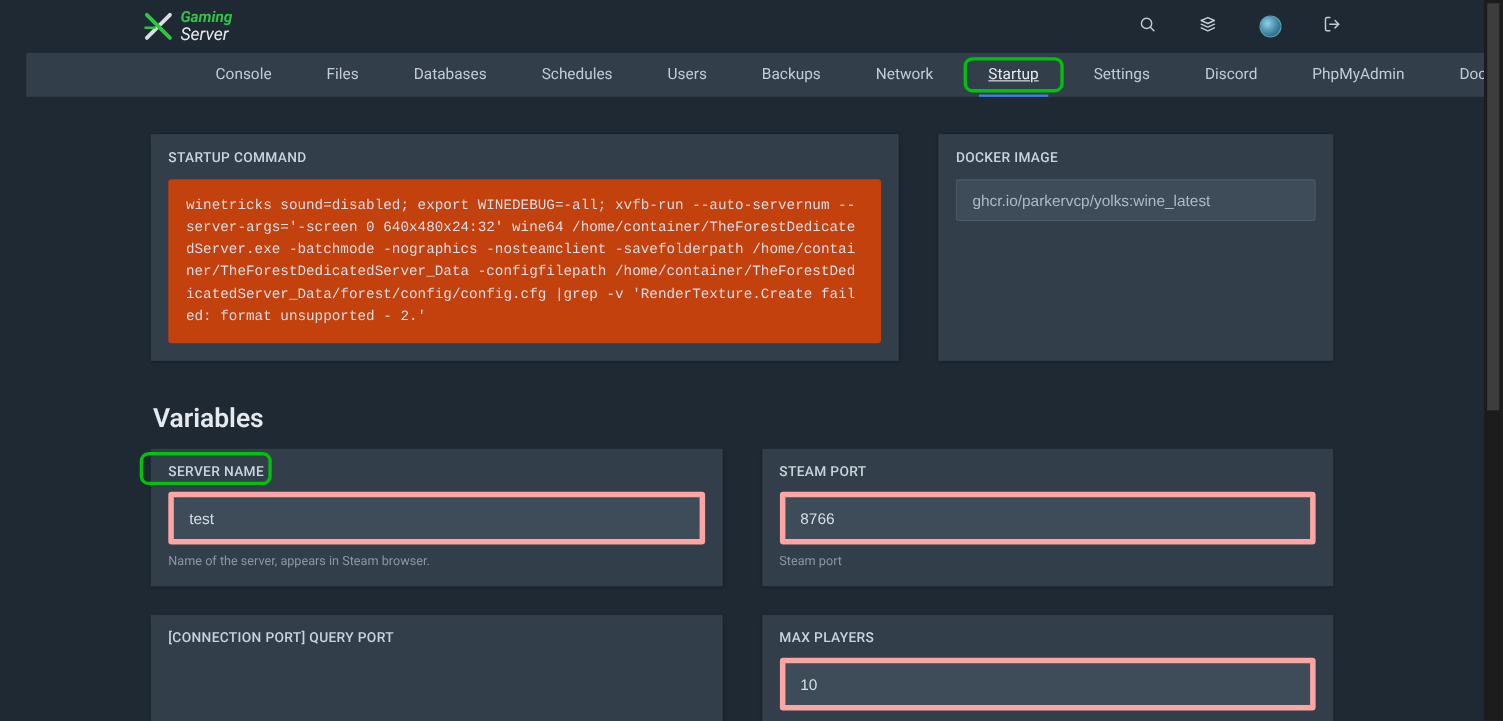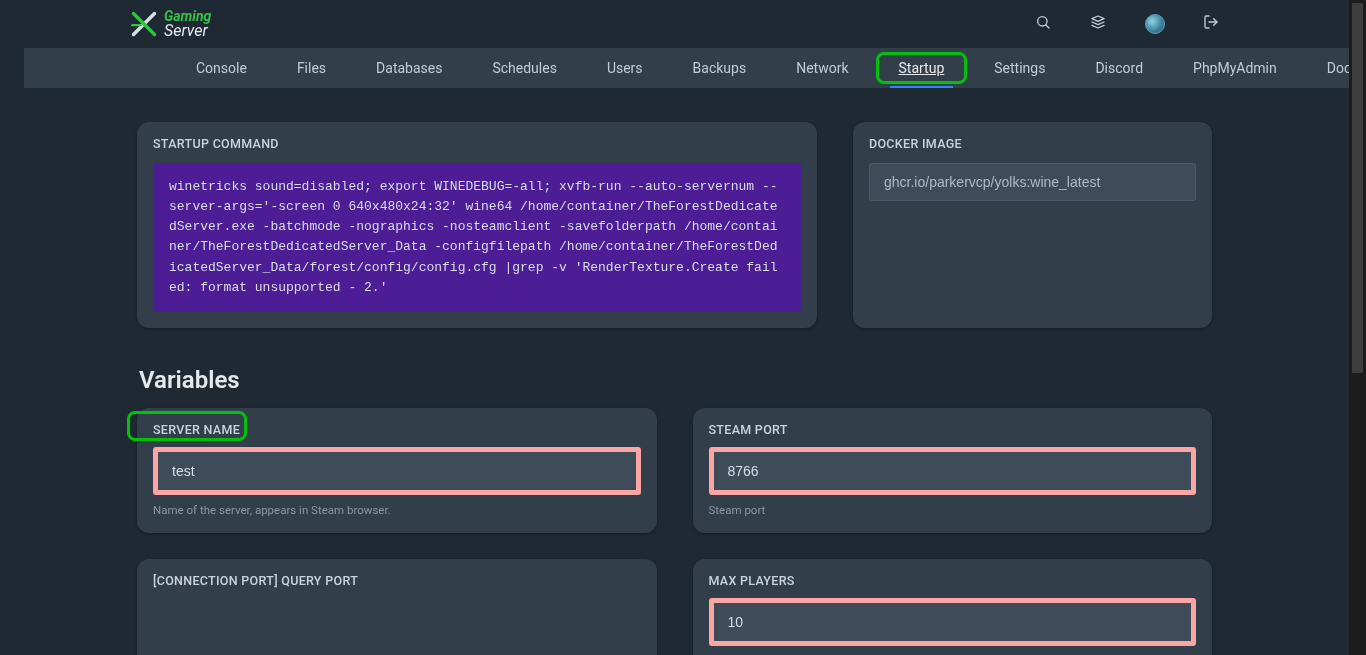--- a/index.html
+++ b/index.html
@@ -132,39 +132,39 @@
   
   .content {
     padding: 34px 137px 30px;
   }
   .row {
     display: flex;
     gap: 36px;
   }
   .panel {
     background: #323f4b;
-    border-radius: 12px;
+    border-radius: 0;
     box-shadow: 0 1px 3px rgba(0,0,0,.3);
   }
   .panel-header {
     padding: 14px 16px 12px;
     font-size: 12.5px;
     letter-spacing: 0.3px;
     color: #cbd4dd;
     font-weight: 500;
     position: relative;
   }
   .panel-body {
     padding: 0 16px 16px;
   }
   .startup-panel { flex: 0 0 680px; }
   .docker-panel  { flex: 1; }
 
   .code-block {
-    background: #4c1d95;
+    background: #c2410c;
     border-radius: 3px;
     padding: 14px 16px;
     font-family: "SFMono-Regular", Consolas, "Liberation Mono", Menlo, monospace;
     font-size: 13px;
     line-height: 1.55;
     color: #d7dee6;
     white-space: pre-wrap;
     word-break: break-all;
   }
 

